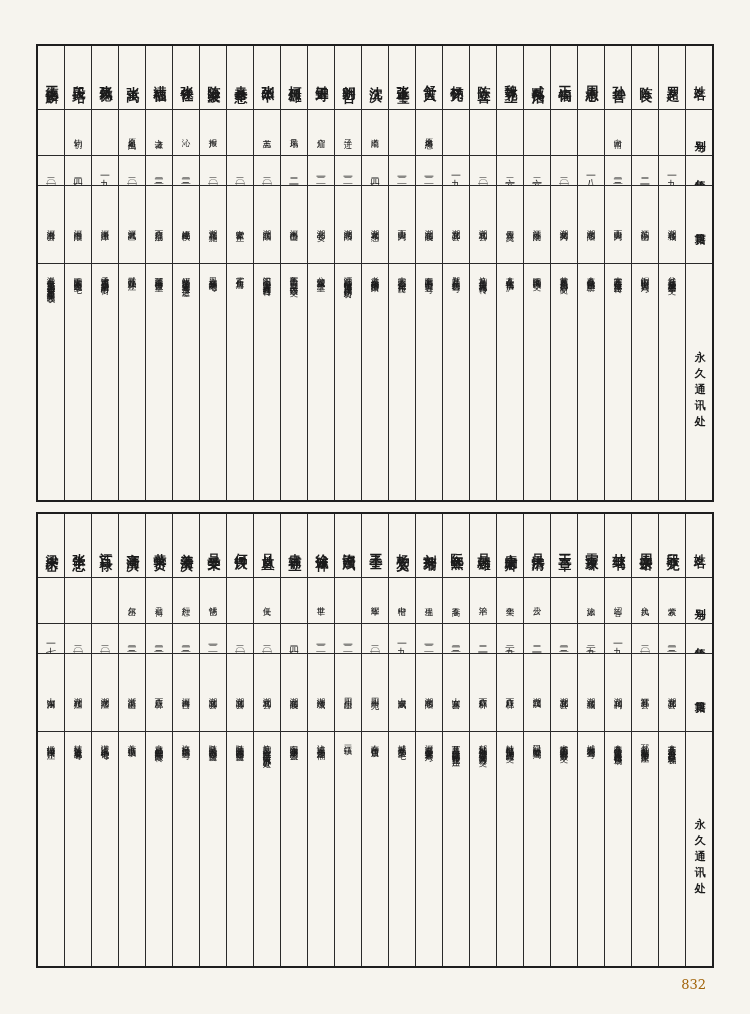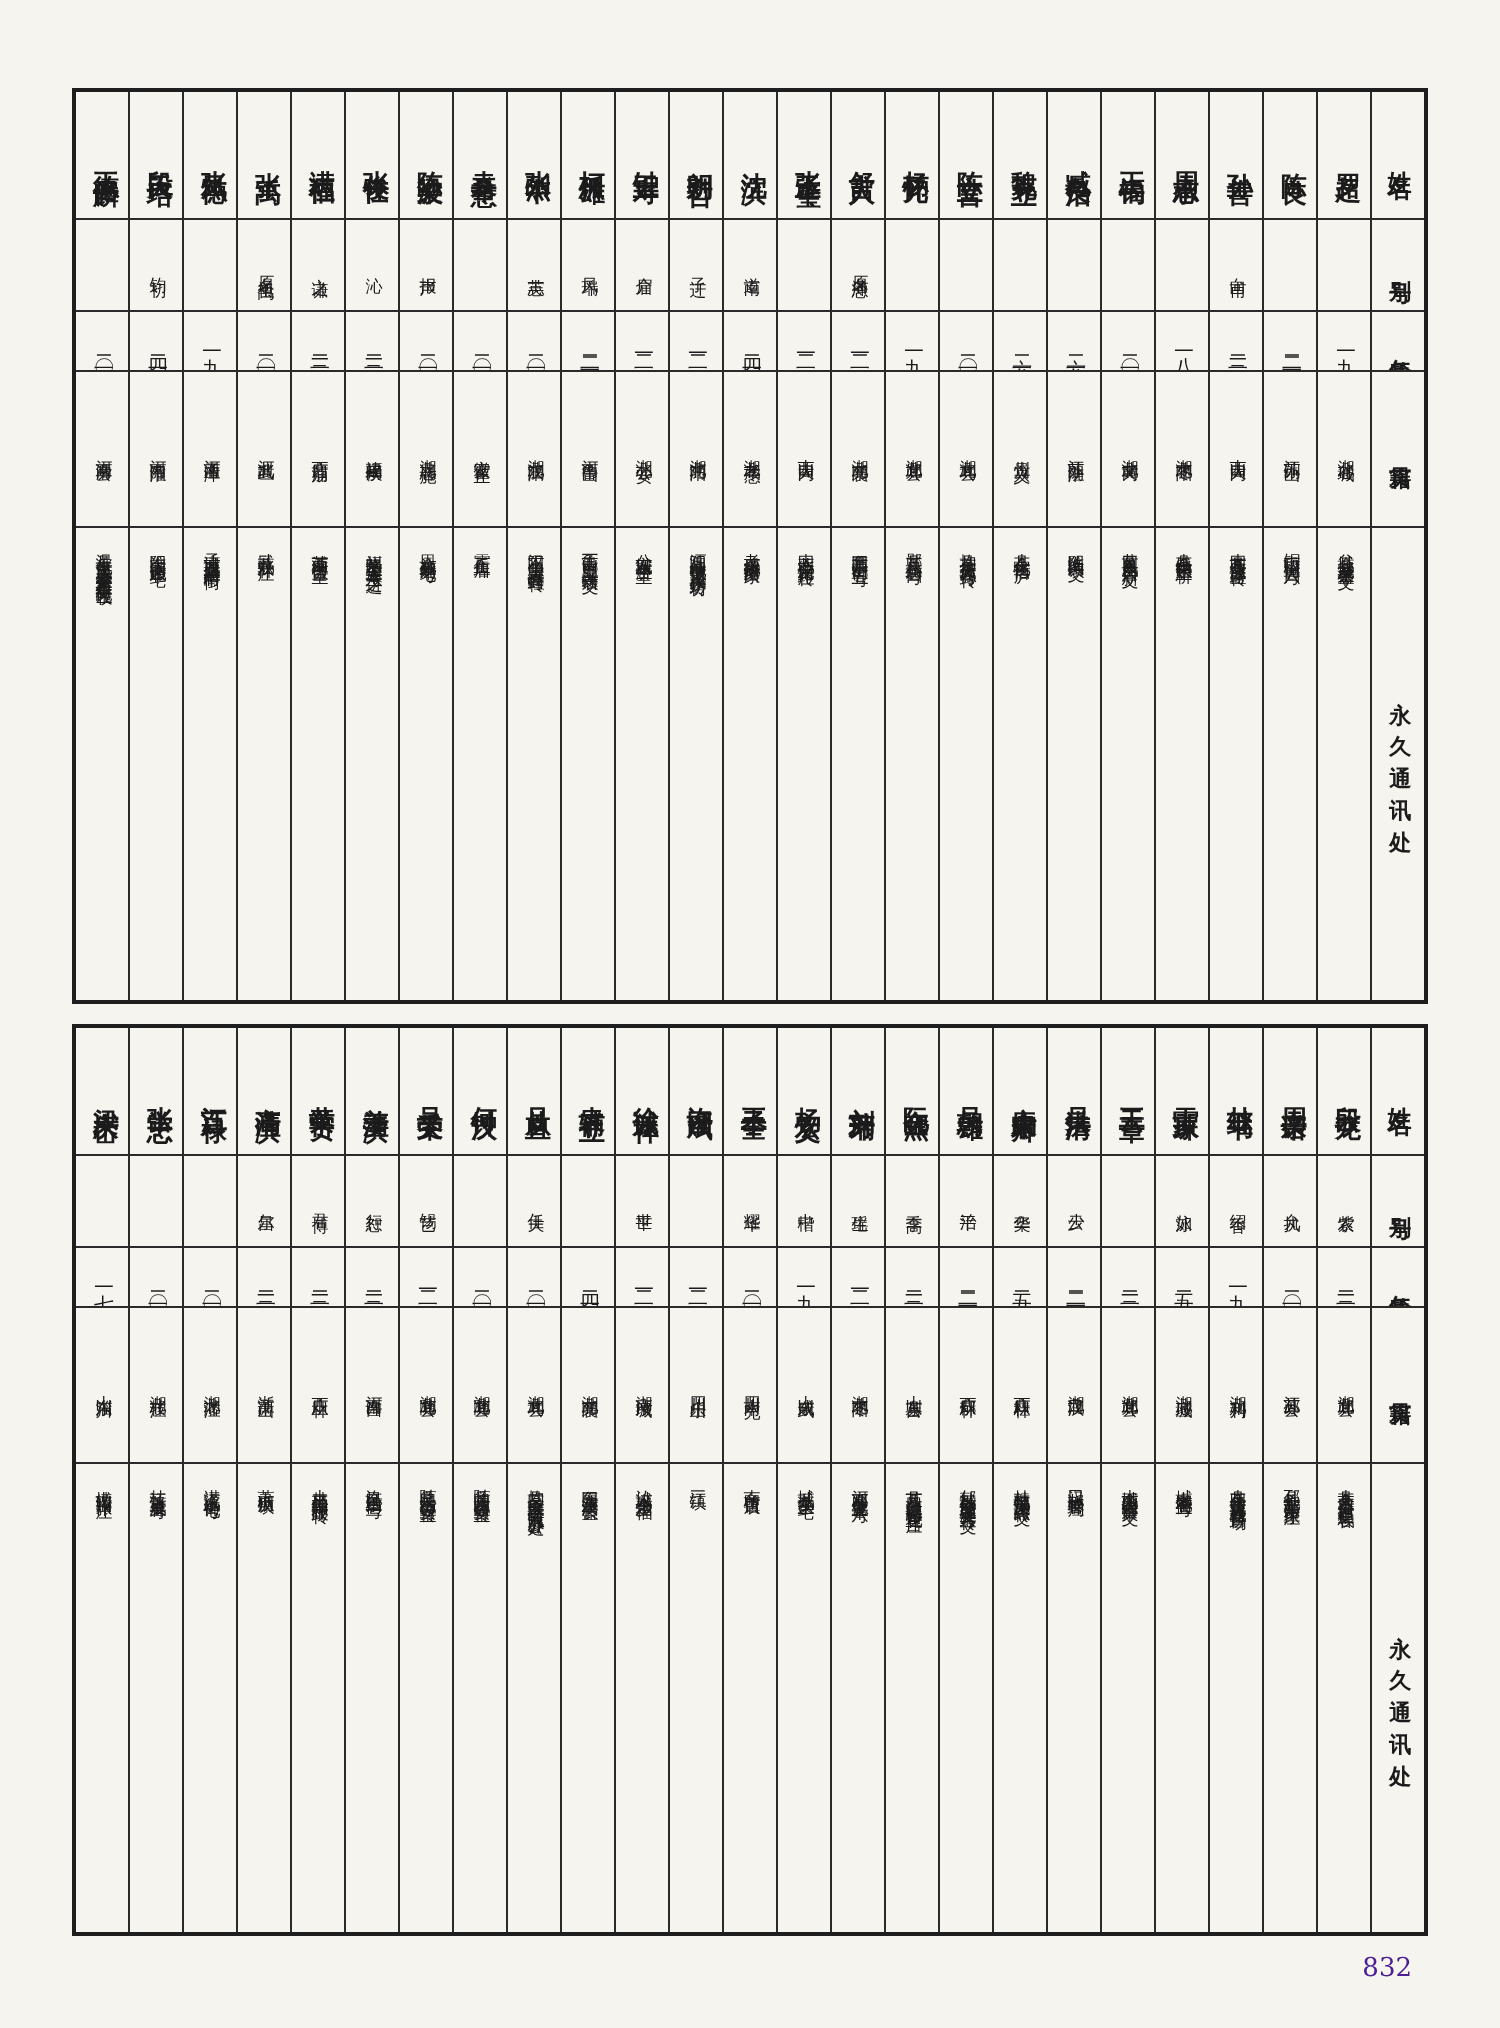--- a/index.html
+++ b/index.html
@@ -67,21 +67,21 @@
     font-size:11px;
     justify-content:center;
     letter-spacing:16px;
     padding-top:0;
   }
   .page-number{
     position:absolute;
     right:44px;
     bottom:22px;
     font-size:13px;
-    color:#4c1d95;
+    color:#a16207;
     font-family:"DejaVu Serif","Liberation Serif",serif;
   }
 </style>
 </head>
 <body>
 
 <div class="page">
   <div class="dir-table" id="table-top">
       <div class="col header-col">
         <div class="cell name">姓名</div>

